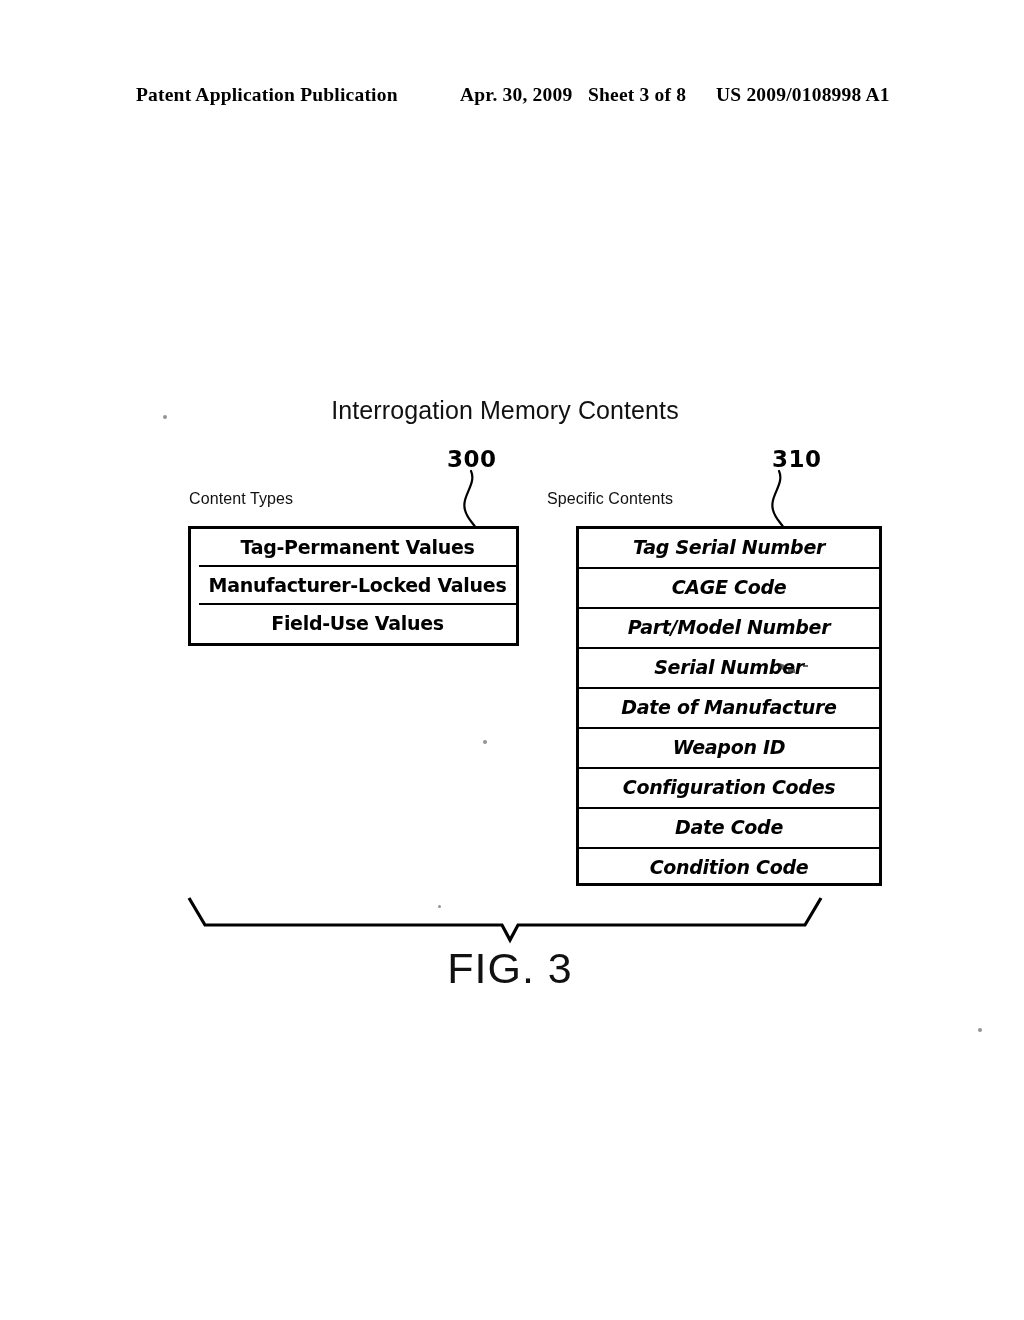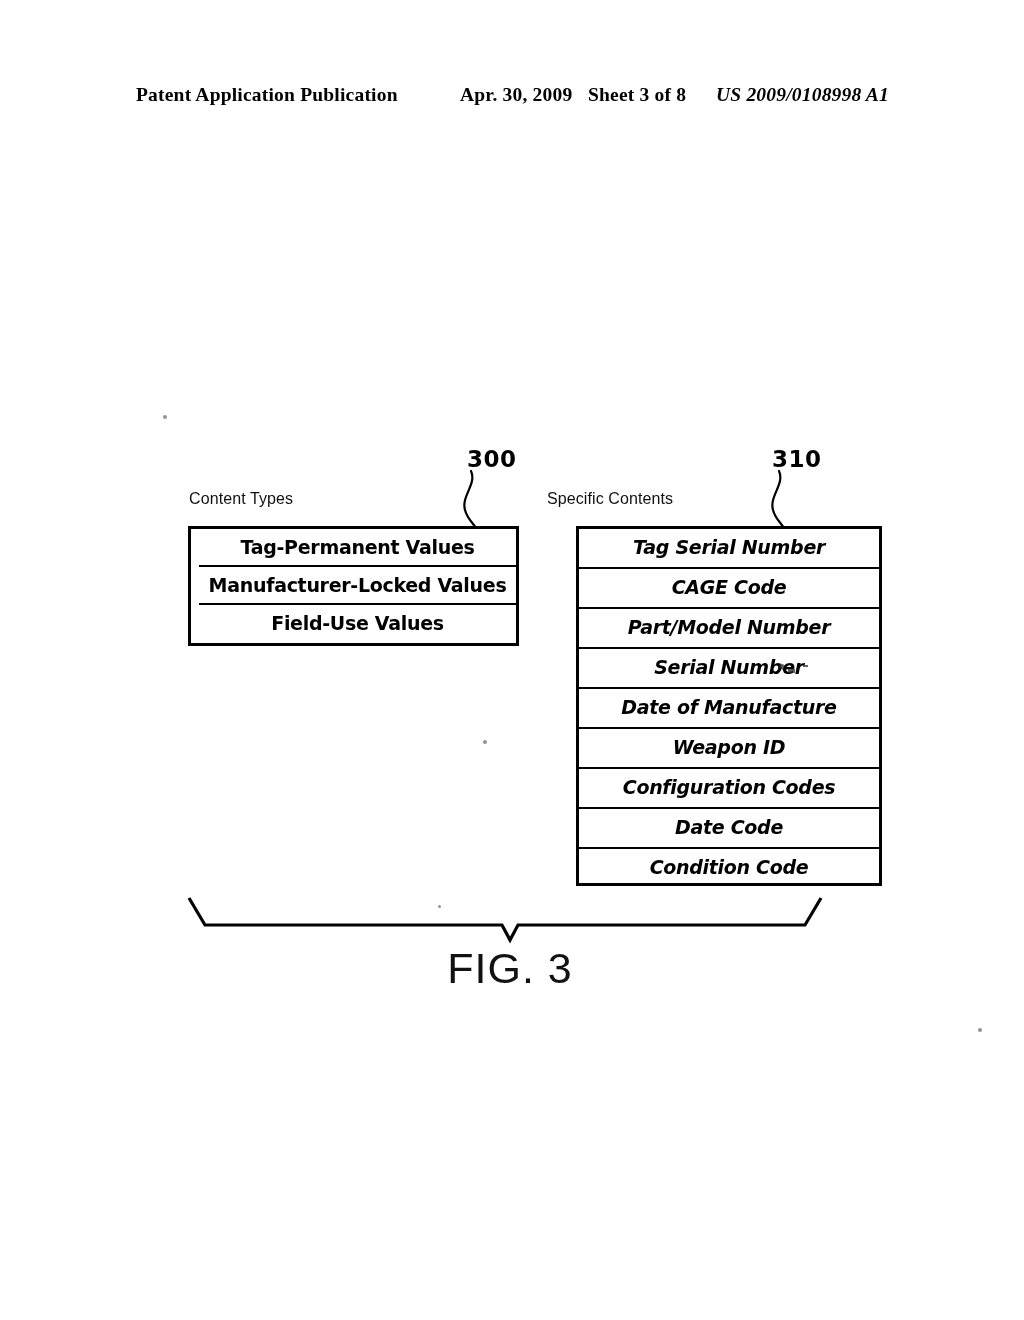--- a/index.html
+++ b/index.html
@@ -42,21 +42,20 @@
   }
   #page-header .hdr-sheet {
     position: absolute;
     left: 452px;
     top: 0px;
   }
   #page-header .hdr-patno {
     position: absolute;
     left: 580px;
     top: 0px;
-    font-style: italic;
   }
 
   
   #figure {
     position: absolute;
     left: 0;
     top: 0;
     width: 1024px;
     height: 1320px;
   }
@@ -91,21 +90,21 @@
 
   
   .ref-num {
     position: absolute;
     font-family: "DejaVu Sans", sans-serif;
     font-weight: bold;
     font-size: 23px;
     letter-spacing: 0.5px;
     color: #000;
   }
-  #ref-300 { left: 447px; top: 446px; margin-left: 20px; }
+  #ref-300 { left: 447px; top: 446px; }
   #ref-310 { left: 758px; top: 446px; margin-left: 14px; }
 
   
   .leader-svg {
     position: absolute;
     overflow: visible;
   }
   #leader-300 { left: 455px; top: 470px; }
   #leader-310 { left: 765px; top: 470px; }
 
@@ -191,20 +190,21 @@
 
 <div id="page-header">
   <span class="hdr-pub">Patent Application Publication</span>
   <span class="hdr-date">Apr. 30, 2009</span>
   <span class="hdr-sheet">Sheet 3 of 8</span>
   <span class="hdr-patno">US 2009/0108998 A1</span>
 </div>
 
 <div id="figure">
 
+  <div id="figure-title">Interrogation Memory Contents</div>
 
   <div class="ref-num" id="ref-300">300</div>
   <svg class="leader-svg" id="leader-300" width="40" height="60" viewBox="0 0 40 60">
     <path d="M 16 1 C 22 14, 6 26, 10 40 C 12 48, 17 52, 21 58" fill="none" stroke="#000" stroke-width="2.2" stroke-linecap="round"></path>
   </svg>
 
   <div class="ref-num" id="ref-310">310</div>
   <svg class="leader-svg" id="leader-310" width="40" height="60" viewBox="0 0 40 60">
     <path d="M 14 1 C 20 14, 4 26, 8 40 C 10 48, 15 52, 19 58" fill="none" stroke="#000" stroke-width="2.2" stroke-linecap="round"></path>
   </svg>

